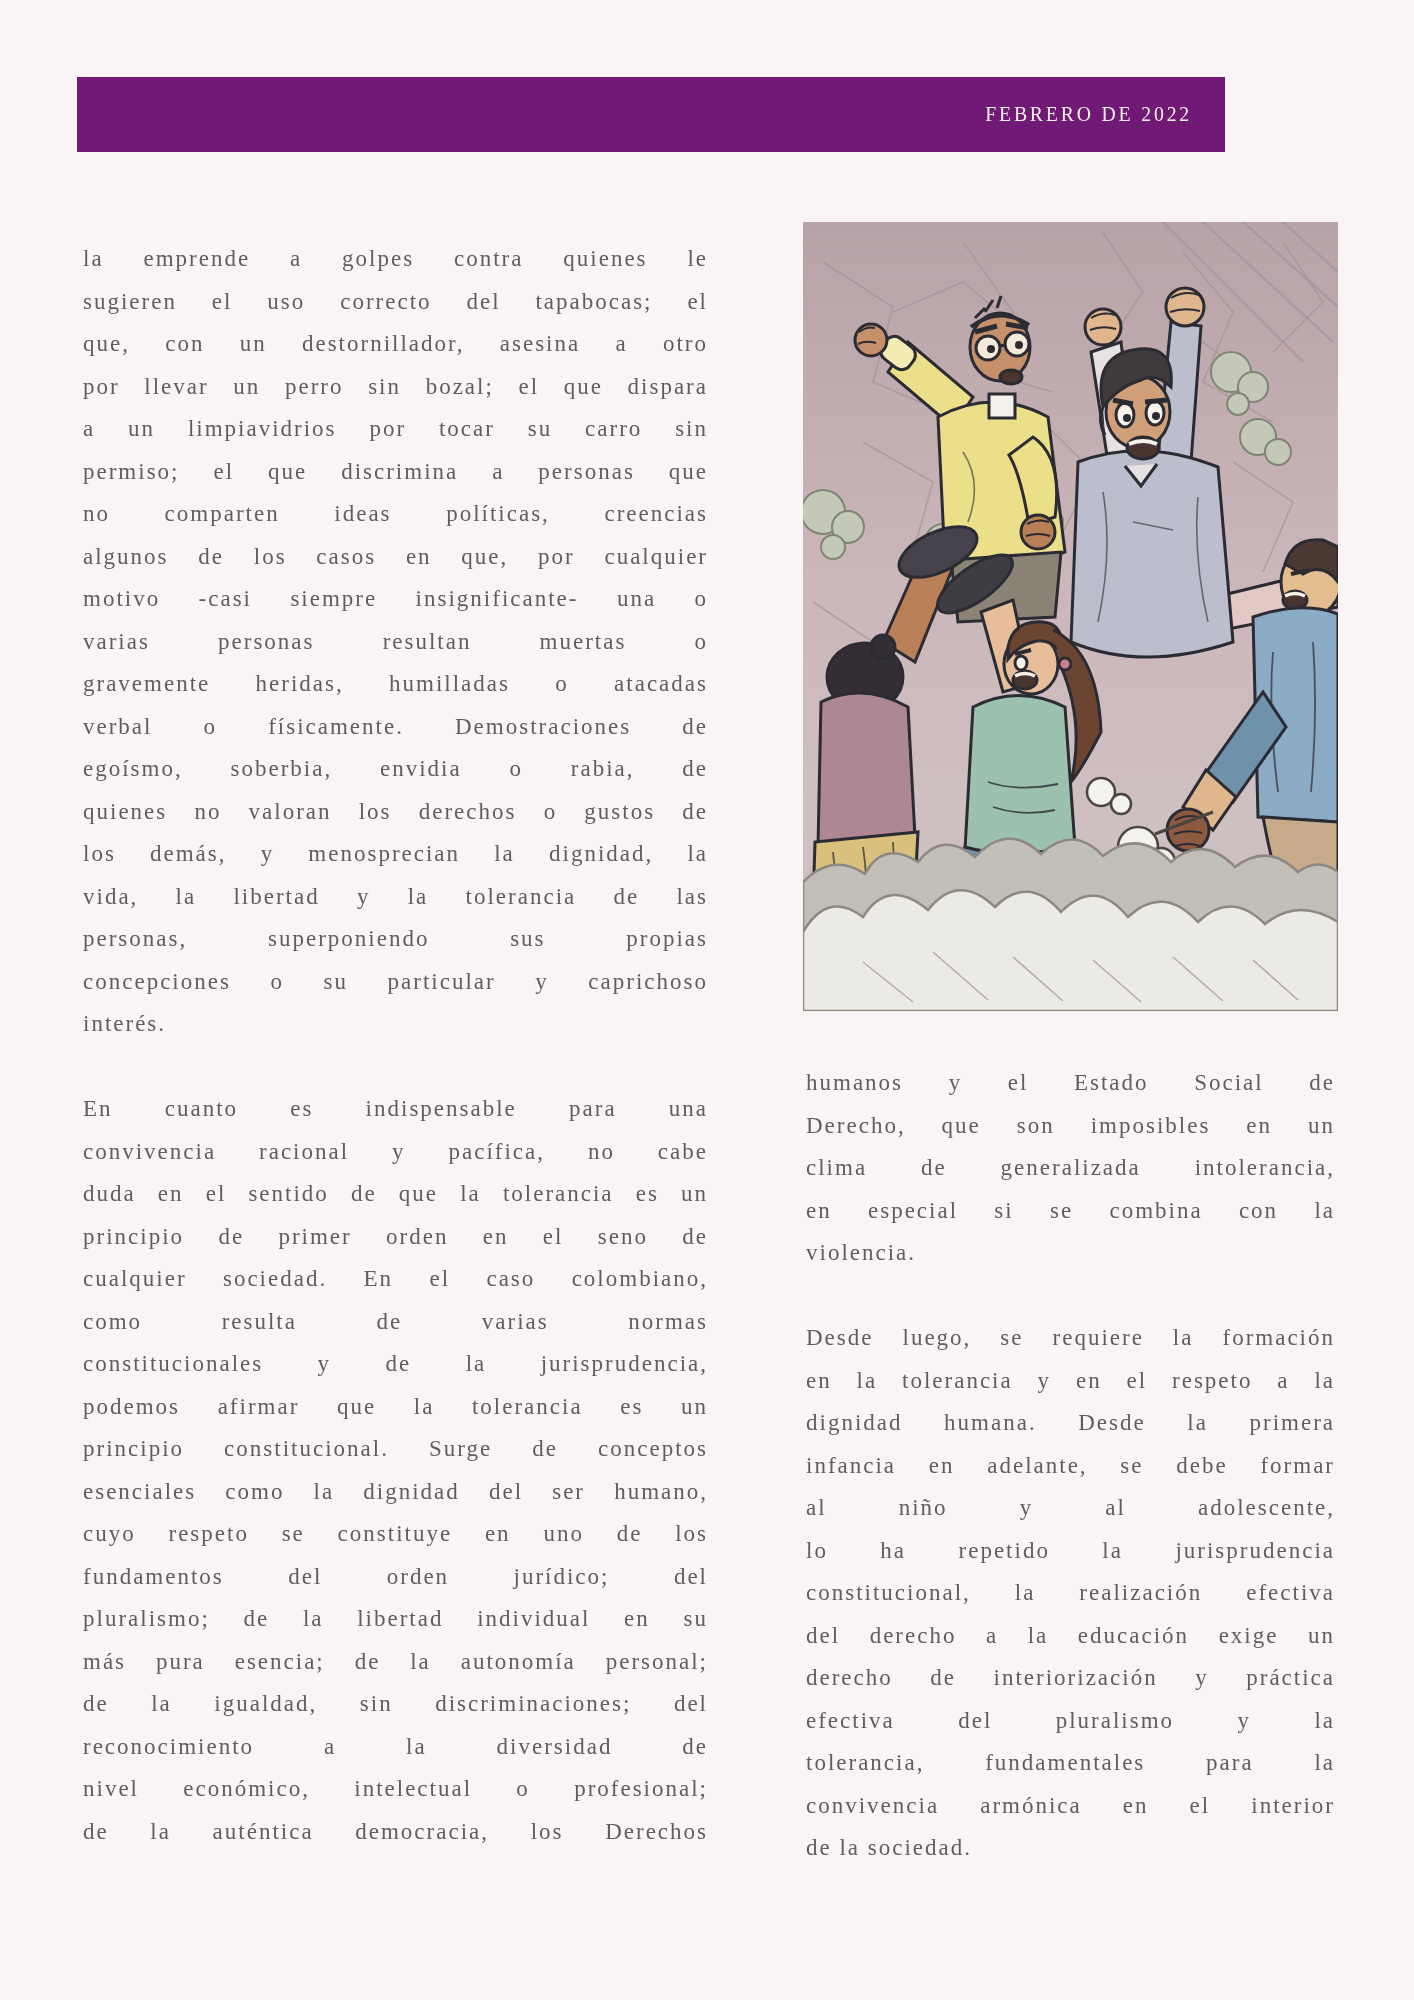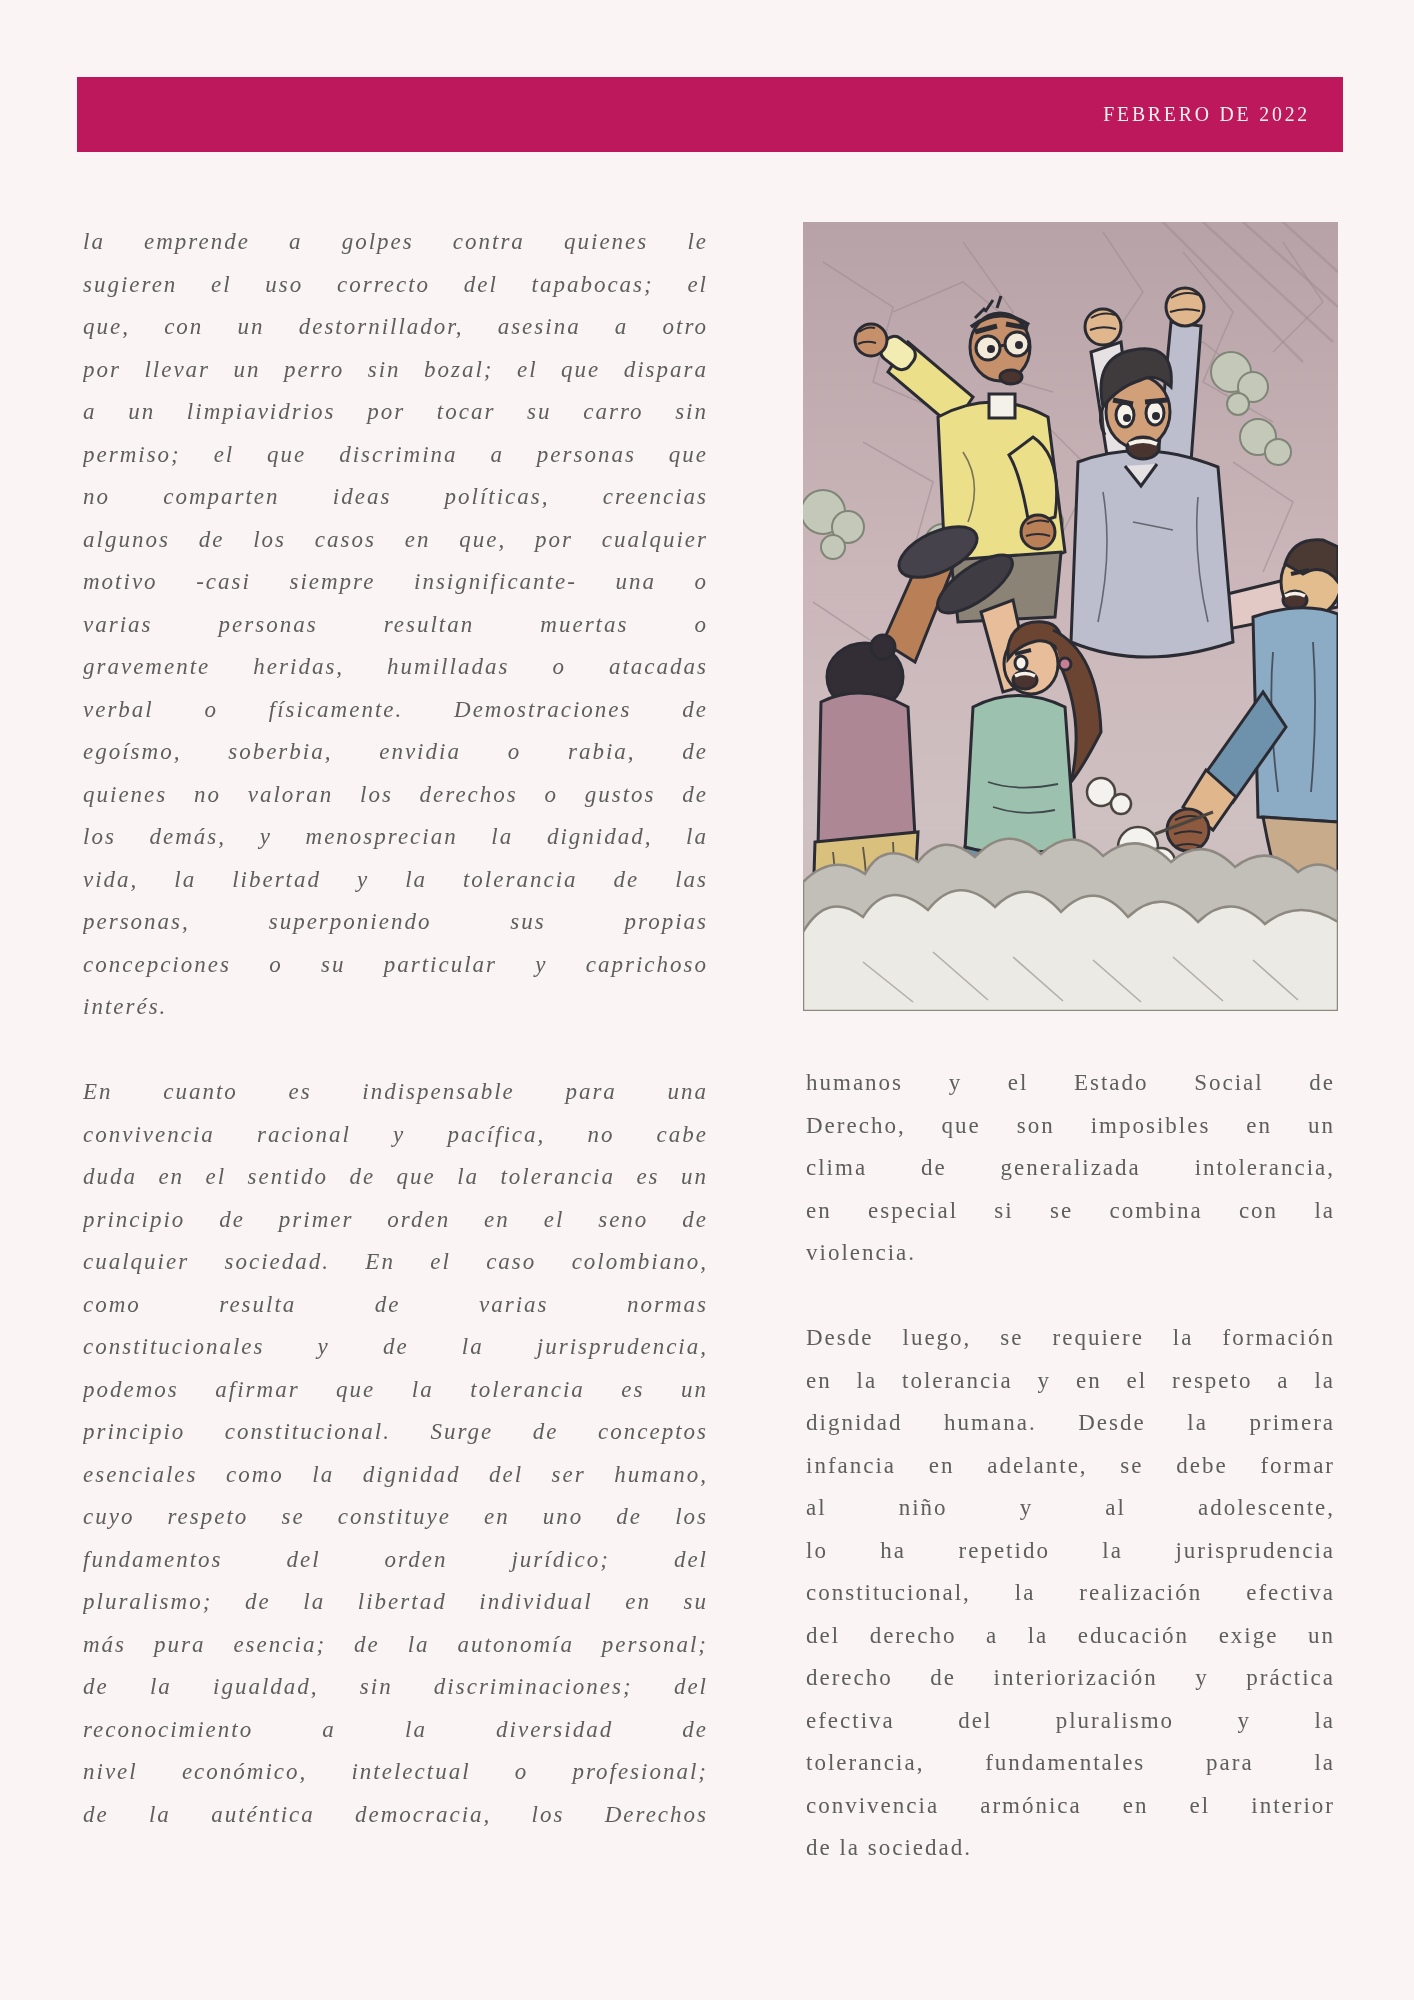--- a/index.html
+++ b/index.html
@@ -3,36 +3,36 @@
 <meta charset="utf-8">
 <style>
   html,body { margin:0; padding:0; }
   body {
     width:1414px; height:2000px; position:relative;
     background:#FAF5F4; overflow:hidden;
     font-family:"Liberation Serif", serif;
   }
   
   .topbar {
-    position:absolute; left:77px; top:77px; width:1266px; height:75px;
-    background:#be185d; box-sizing:border-box;
+    position:absolute; left:77px; top:77px; width:1148px; height:75px;
+    background:#701a75; box-sizing:border-box;
     display:flex; align-items:center; justify-content:flex-end;
     padding-right:33px;
   }
   .topbar .date {
     color:#F6F3EC; font-size:21px; letter-spacing:3px;
     transform:scaleX(.94); transform-origin:right center;
     white-space:nowrap;
   }
   
   .col {
     position:absolute; color:#5F5D5E;
     font-size:23px; line-height:42.5px; letter-spacing:2px;
   }
-  .col-left  { left:83px;  top:221px;  width:625px;font-style:italic; }
+  .col-left  { left:83px;  top:238px;  width:625px; }
   .col-right { left:806px; top:1062px; width:529px; }
   .para + .para { margin-top:42.5px; }
   .tline {
     height:42.5px; overflow:hidden;
     text-align:justify; text-align-last:justify;
   }
   .para.endleft .tline.last { text-align-last:left; }
   
   .illo {
     position:absolute; left:803px; top:222px; width:535px; height:789px;

